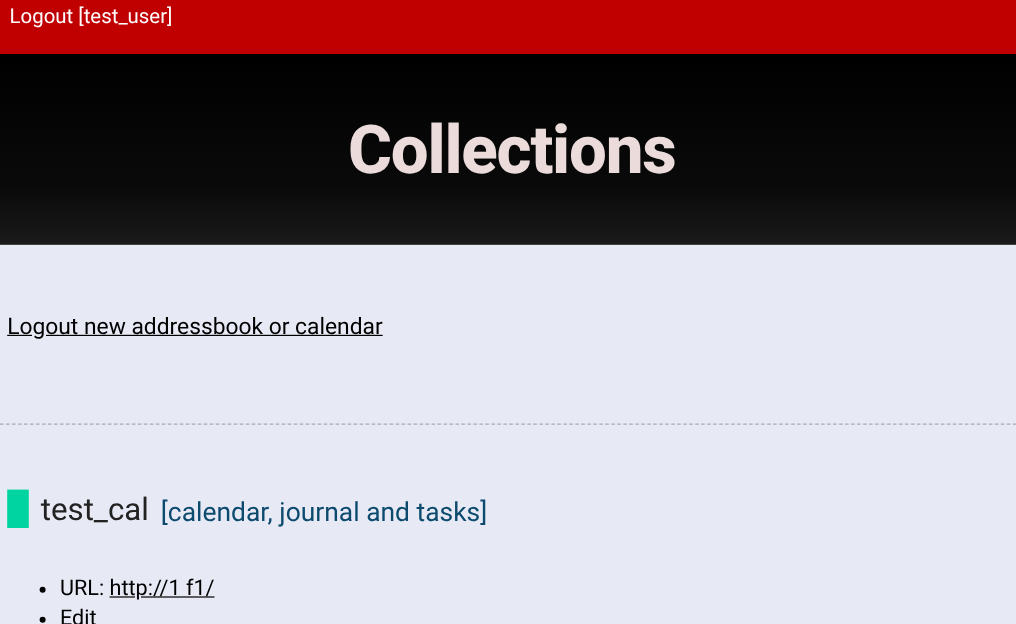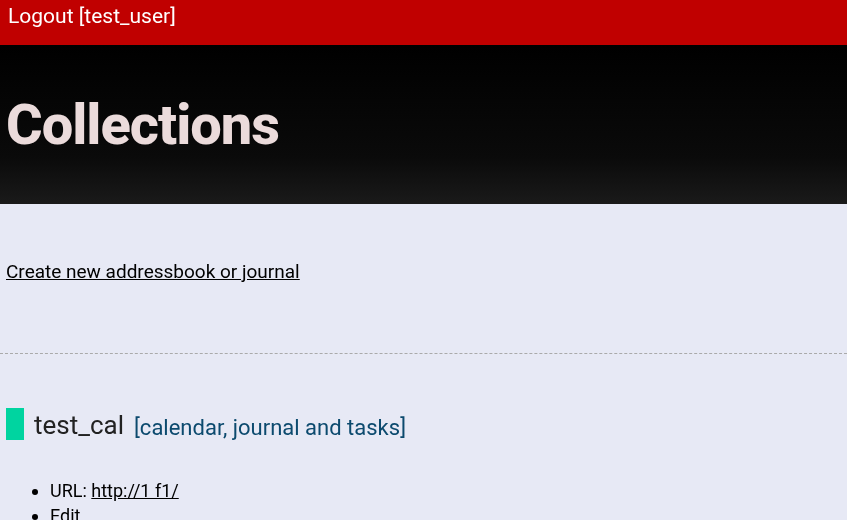--- a/index.html
+++ b/index.html
@@ -1,19 +1,19 @@
 <!DOCTYPE html>
 <html><head>
   <meta charset="utf-8">
   <style>
     * { margin: 0; padding: 0; box-sizing: border-box; }
     body { font-family: -apple-system, BlinkMacSystemFont, "Segoe UI", Roboto, sans-serif; background: #e7e9f5; width: 847px; }
-    .top-bar { background: #c00000; color: #fff; padding: 4px 8px; font-size: 21px; height: 45px; display: flex; align-items: flex-start; }
+    .top-bar { background: #c00000; color: #fff; padding: 4px 8px; font-size: 17px; height: 45px; display: flex; align-items: flex-start; }
     .top-bar a { color: #fff; text-decoration: none; }
-    .header { background: linear-gradient(to bottom, #000000, #0a0a0a 70%, #1a1a1a); height: 159px; display: flex; align-items: center; padding-left: 6px; }
+    .header { background: linear-gradient(to bottom, #000000, #0a0a0a 70%, #1a1a1a); height: 159px; display: flex; align-items: center; padding-left: 6px; justify-content: center; }
     .header h1 { color: #ebdbdb; font-size: 56px; font-weight: 800; letter-spacing: -1px; }
     .content { padding: 56px 6px 0 6px; }
     .create-link { font-size: 19px; color: #000; text-decoration: underline; }
     .divider { border: none; border-top: 1px dashed #aaa; margin: 70px 0 0 0; }
     .collection { padding: 54px 6px 0 6px; }
     .collection-title { display: flex; align-items: flex-end; gap: 10px; font-weight: 400; }
     .color-swatch { display: inline-block; width: 18px; height: 32px; }
     .collection-name { font-size: 26px; color: #222; }
     .collection-type { font-size: 22px; color: #0c4a6e; }
     .collection-details { margin-top: 40px; padding-left: 44px; }
@@ -27,21 +27,21 @@
 
 <div class="top-bar">
   <a href="#"><span>Logout [</span><span>test_user</span><span>]</span></a>
 </div>
 
 <div class="header">
   <h1>Collections</h1>
 </div>
 
 <div class="content">
-  <a href="#" class="create-link">Create new addressbook or journal</a>
+  <a href="#" class="create-link">Logout new addressbook or calendar</a>
 </div>
 
 <hr class="divider">
 
 <div class="collection">
   <div class="collection-title">
     <span class="color-swatch" style="background:#00d4a0"></span>
     <span class="collection-name">test_cal</span>
     <span class="collection-type">[calendar, journal and tasks]</span>
   </div>

